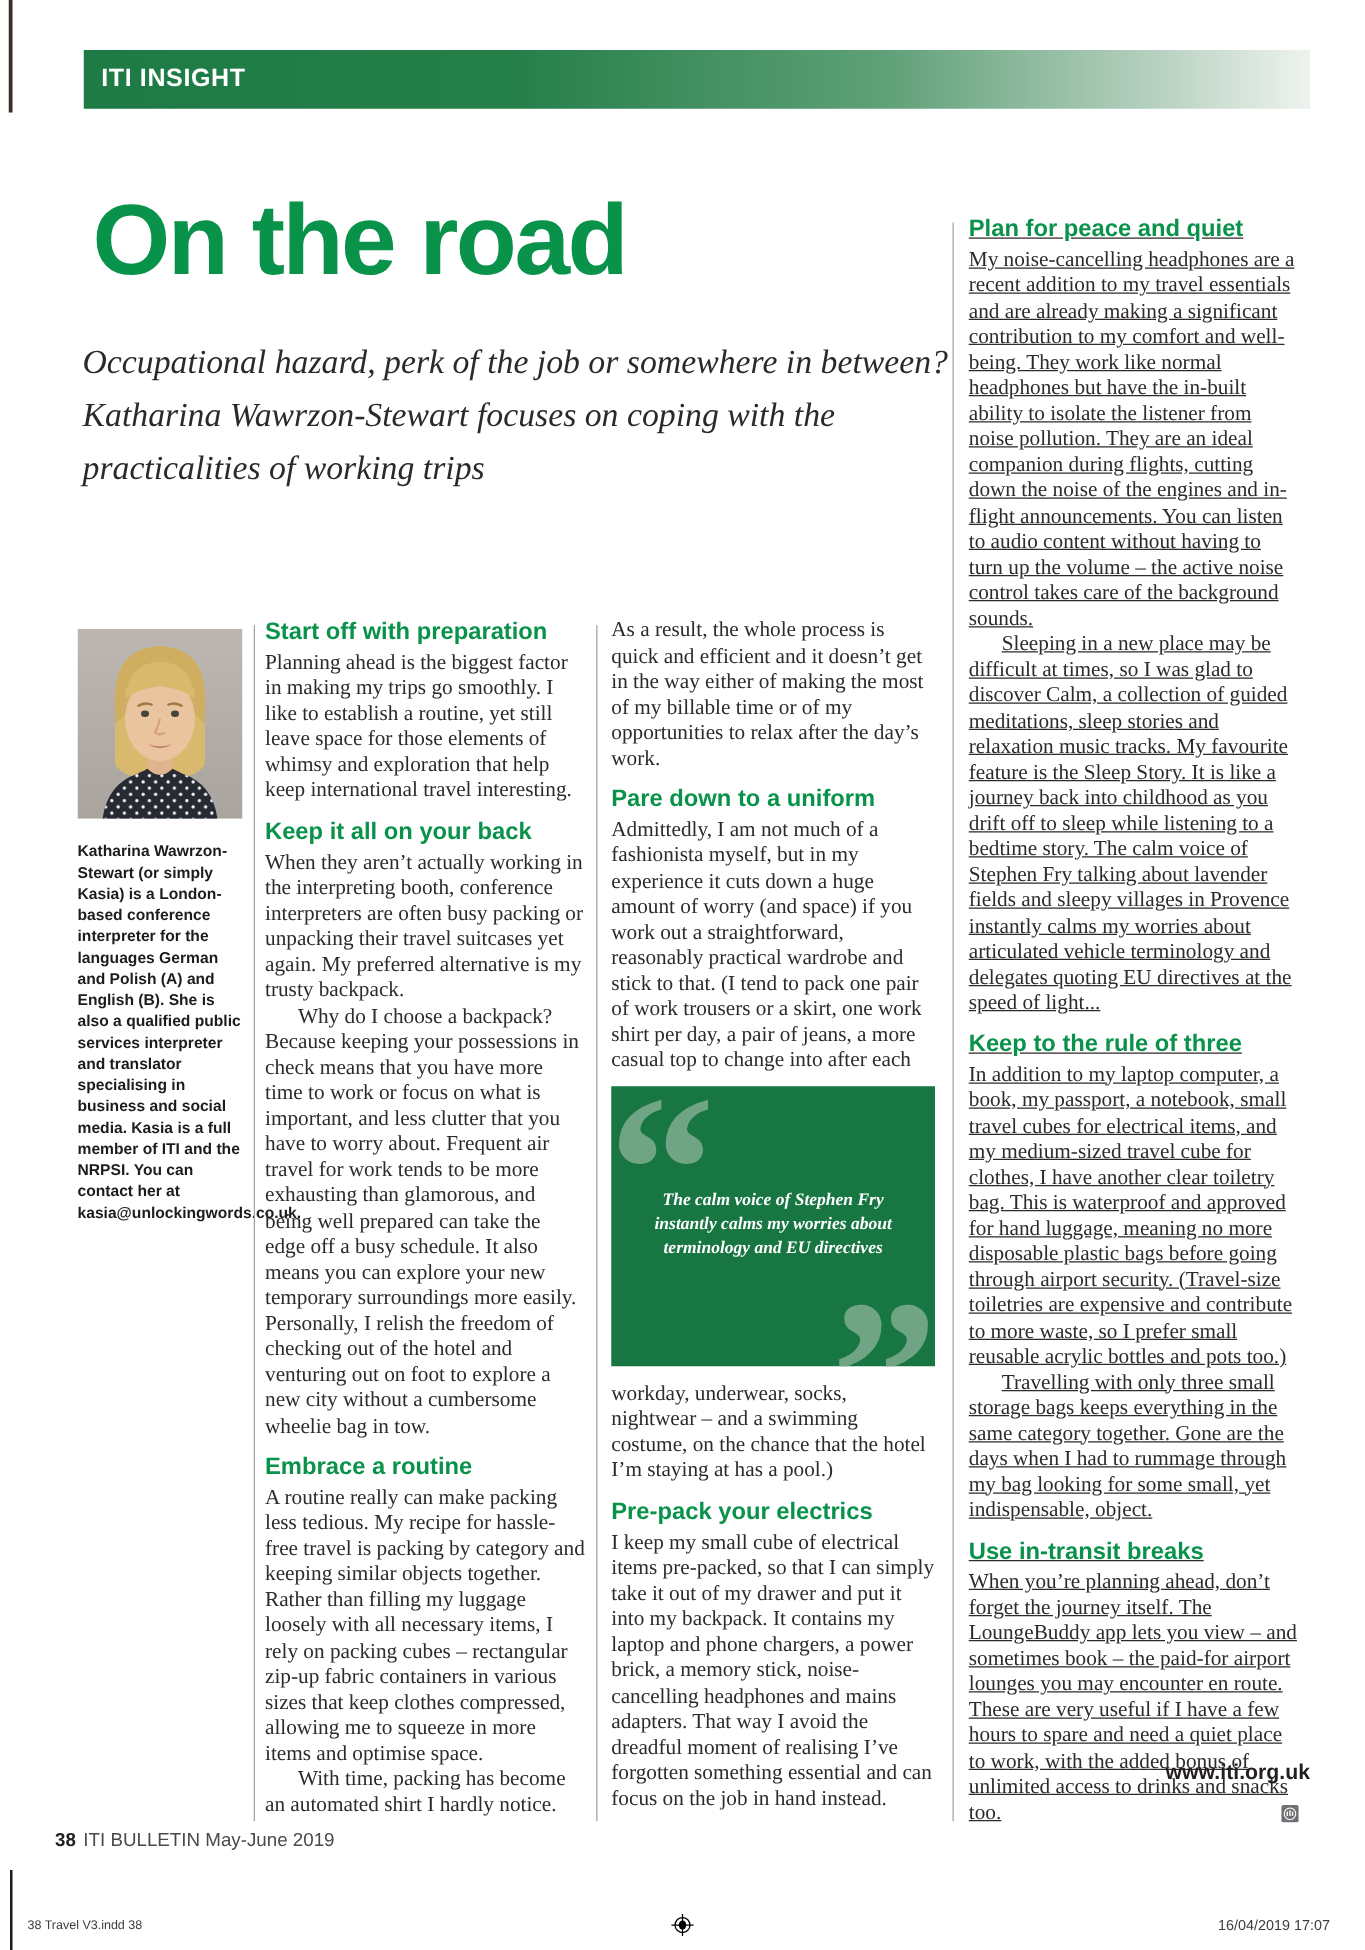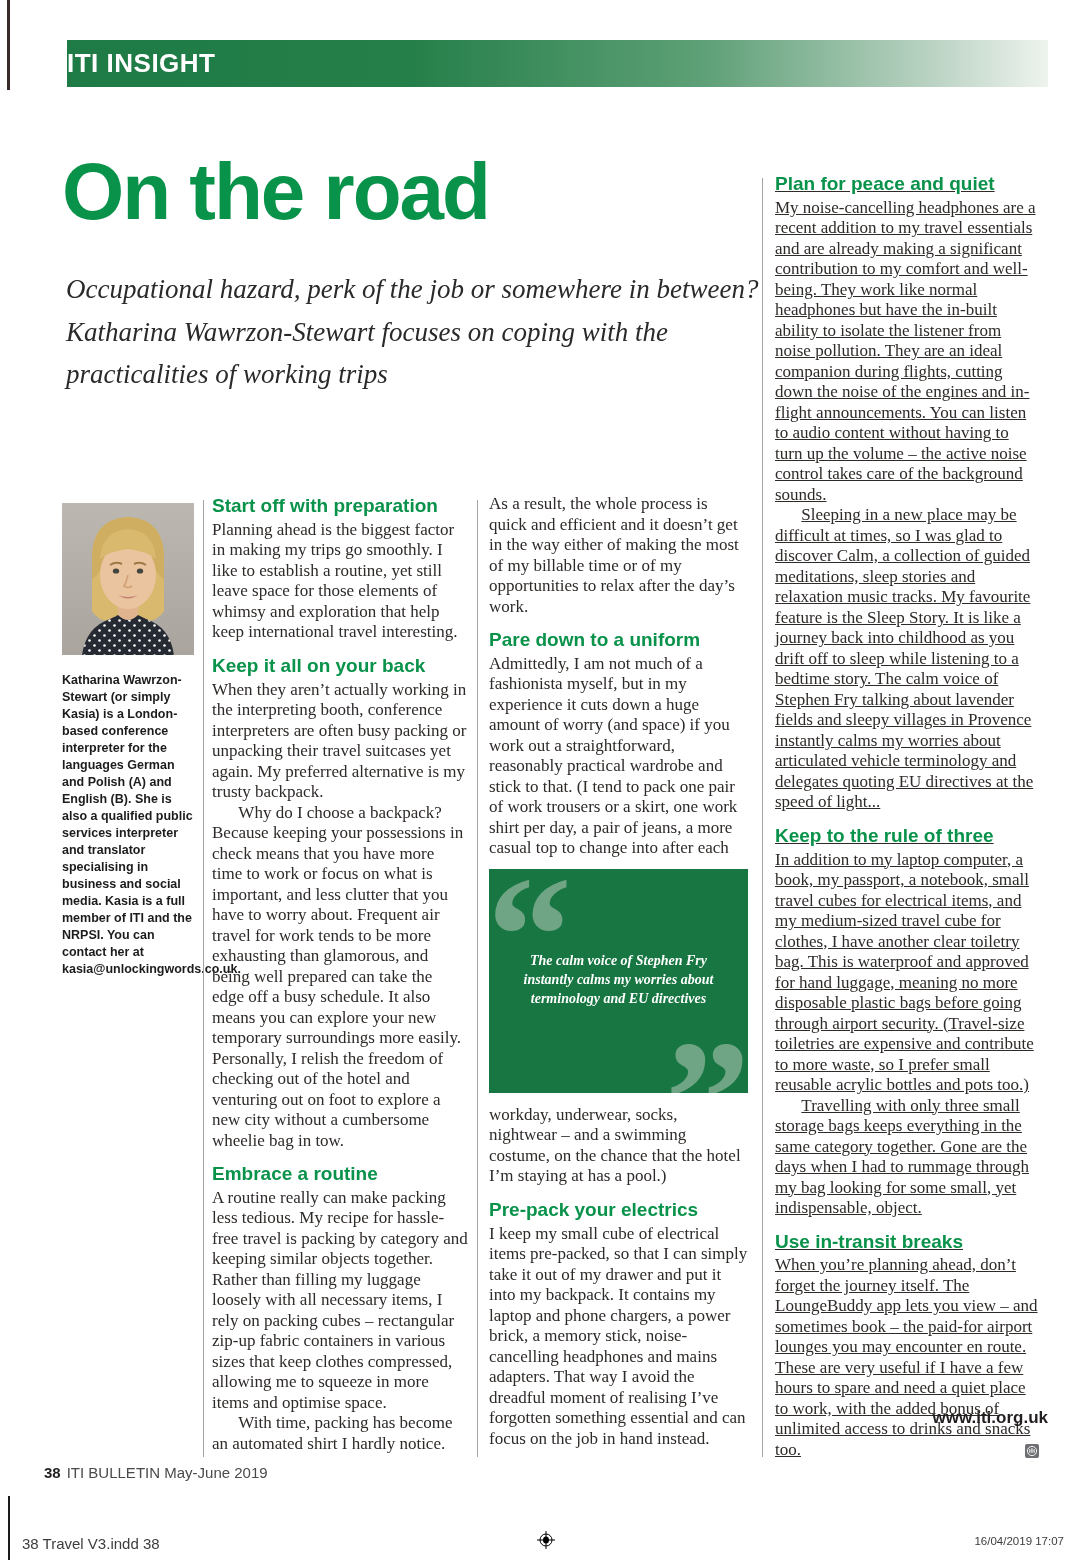--- a/index.html
+++ b/index.html
@@ -9,24 +9,24 @@
   }
   .abs{position:absolute;}
 
   
   .kicker-bar{
     left:67px;top:40px;width:981px;height:47px;
     background:linear-gradient(to right,#1e7b45 0%,#257f49 35%,#5ea077 65%,#b9d2c2 88%,#eef3ee 100%);
     display:flex;align-items:center;
   }
   .kicker-bar span{
-    color:#ffffff;font-weight:700;font-size:26px;letter-spacing:0.5px;
+    color:#ffffff;font-weight:700;font-size:20px;letter-spacing:0.5px;padding-left:14px;
   }
   .title{
-    left:62px;top:150px;margin:0;font-size:80px;font-weight:700;letter-spacing:-2px;
+    left:74px;top:150px;margin:0;font-size:80px;font-weight:700;letter-spacing:-2px;
     color:#09924a;line-height:1.05;font-family:"Liberation Sans",sans-serif;
   }
   .standfirst{
     left:66px;top:268px;width:700px;margin:0;
     font-family:"Liberation Serif",serif;font-style:italic;font-weight:500;
     font-size:27px;line-height:1.58;color:#2a2a2a;
   }
 
   
   .bio{left:62px;top:503px;width:132px;}
@@ -72,21 +72,21 @@
 
   
   .endmark-row{display:flex;justify-content:flex-end;margin-top:-16px;height:16px;}
 
   
   .footer-left{left:44px;top:1464px;font-size:15px;color:#4a4a4a;}
   .footer-left b{color:#231f20;font-weight:700;margin-right:6px;}
   .footer-right{right:44px;top:1408px;font-size:17px;font-weight:700;color:#231f20;}
 
   
-  .print-left{left:22px;top:1535px;font-size:15px;color:#3d3d3d;}
+  .print-left{left:22px;top:1535px;font-size:10px;color:#3d3d3d;}
   .print-right{right:28px;top:1535px;font-size:11.5px;color:#3d3d3d;margin-left:24px;}
   .reg-mark{left:537px;top:1531px;}
 
   
   .crop-top{left:7px;top:0;width:3px;height:90px;background:#3a2a28;}
   .crop-bottom{left:8px;top:1496px;width:2px;height:64px;background:#1a1a1a;}
 </style>
 </head>
 <body>
 

